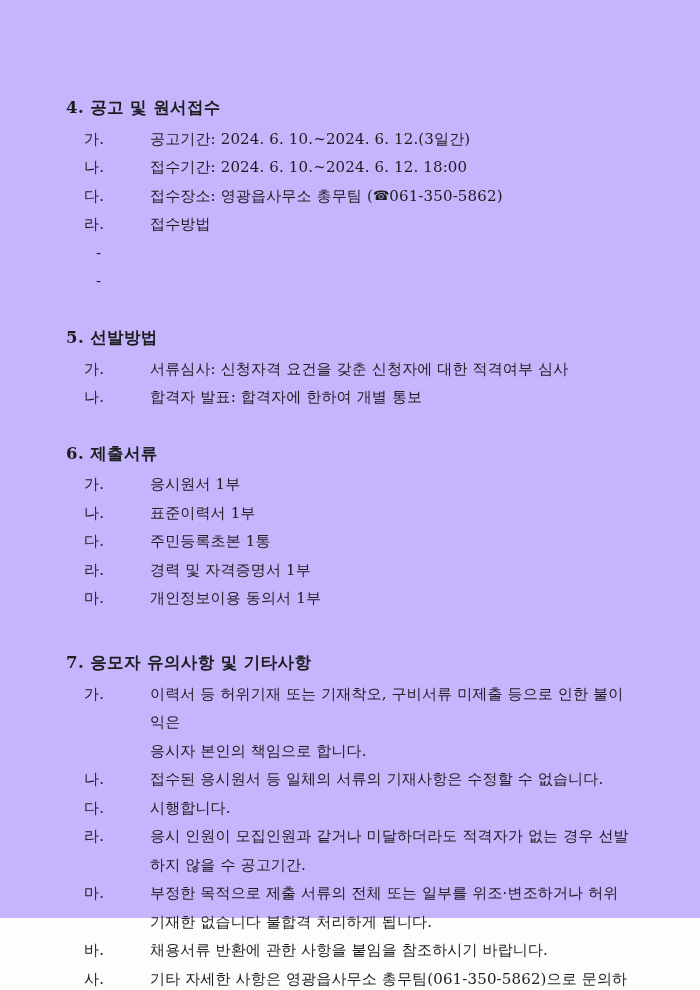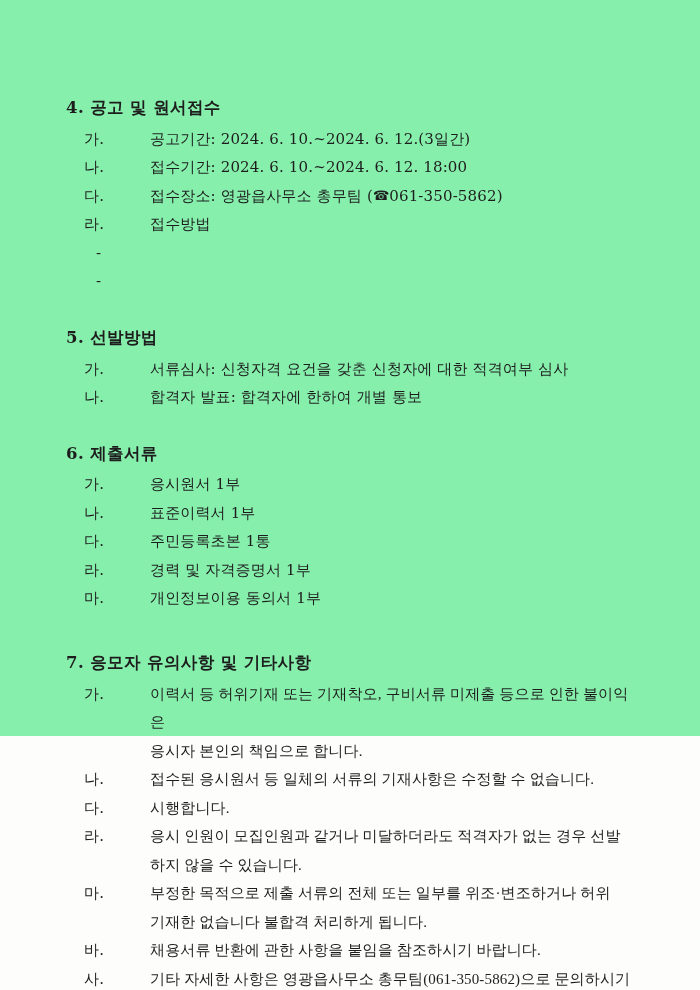--- a/index.html
+++ b/index.html
@@ -11,24 +11,24 @@
     width: 700px;
     height: 990px;
     background: #fdfdfb;
     font-family: "DejaVu Serif", "Liberation Serif", serif;
     color: #1d1d1d;
     -webkit-font-smoothing: antialiased;
   }
   .page {
     position: relative;
     width: 700px;
-    height: 736px;
+    height: 918px;
     box-sizing: border-box;
     padding: 96px 62px 40px 66px;
-    background: #86efac;
+    background: #c4b5fd;
   }
   .section {
     margin-bottom: 20px;
   }
   .section-heading {
     font-size: 16.5px;
     font-weight: bold;
     letter-spacing: 0.4px;
     line-height: 1.5;
     margin: 0 0 4px 0;
@@ -52,21 +52,20 @@
     white-space: pre;
   }
   .item .body {
     flex: 1 1 auto;
     min-width: 0;
     margin-left: 40px;
   }
   .item .body .ln {
     display: block;
     white-space: pre-wrap;
-    font-family: Liberation Serif, serif;
   }
   
   .items.lettered {
     padding-left: 18px;
   }
   .items.dashed {
     padding-left: 30px;
     margin-top: 0;
   }
   .dash-item {
@@ -197,21 +196,21 @@
         <span class="marker">다.</span>
         <span class="body">
           <span class="ln">시행합니다.</span>
         </span>
       </li>
 
       <li class="item">
         <span class="marker">라.</span>
         <span class="body">
           <span class="ln">응시 인원이 모집인원과 같거나 미달하더라도 적격자가 없는 경우 선발</span>
-          <span class="ln">하지 않을 수 있습니다.</span>
+          <span class="ln">하지 않을 수 공고기간.</span>
         </span>
       </li>
 
       <li class="item">
         <span class="marker">마.</span>
         <span class="body">
           <span class="ln">부정한 목적으로 제출 서류의 전체 또는 일부를 위조·변조하거나 허위</span>
           <span class="ln">기재한 없습니다 불합격 처리하게 됩니다.</span>
         </span>
       </li>

